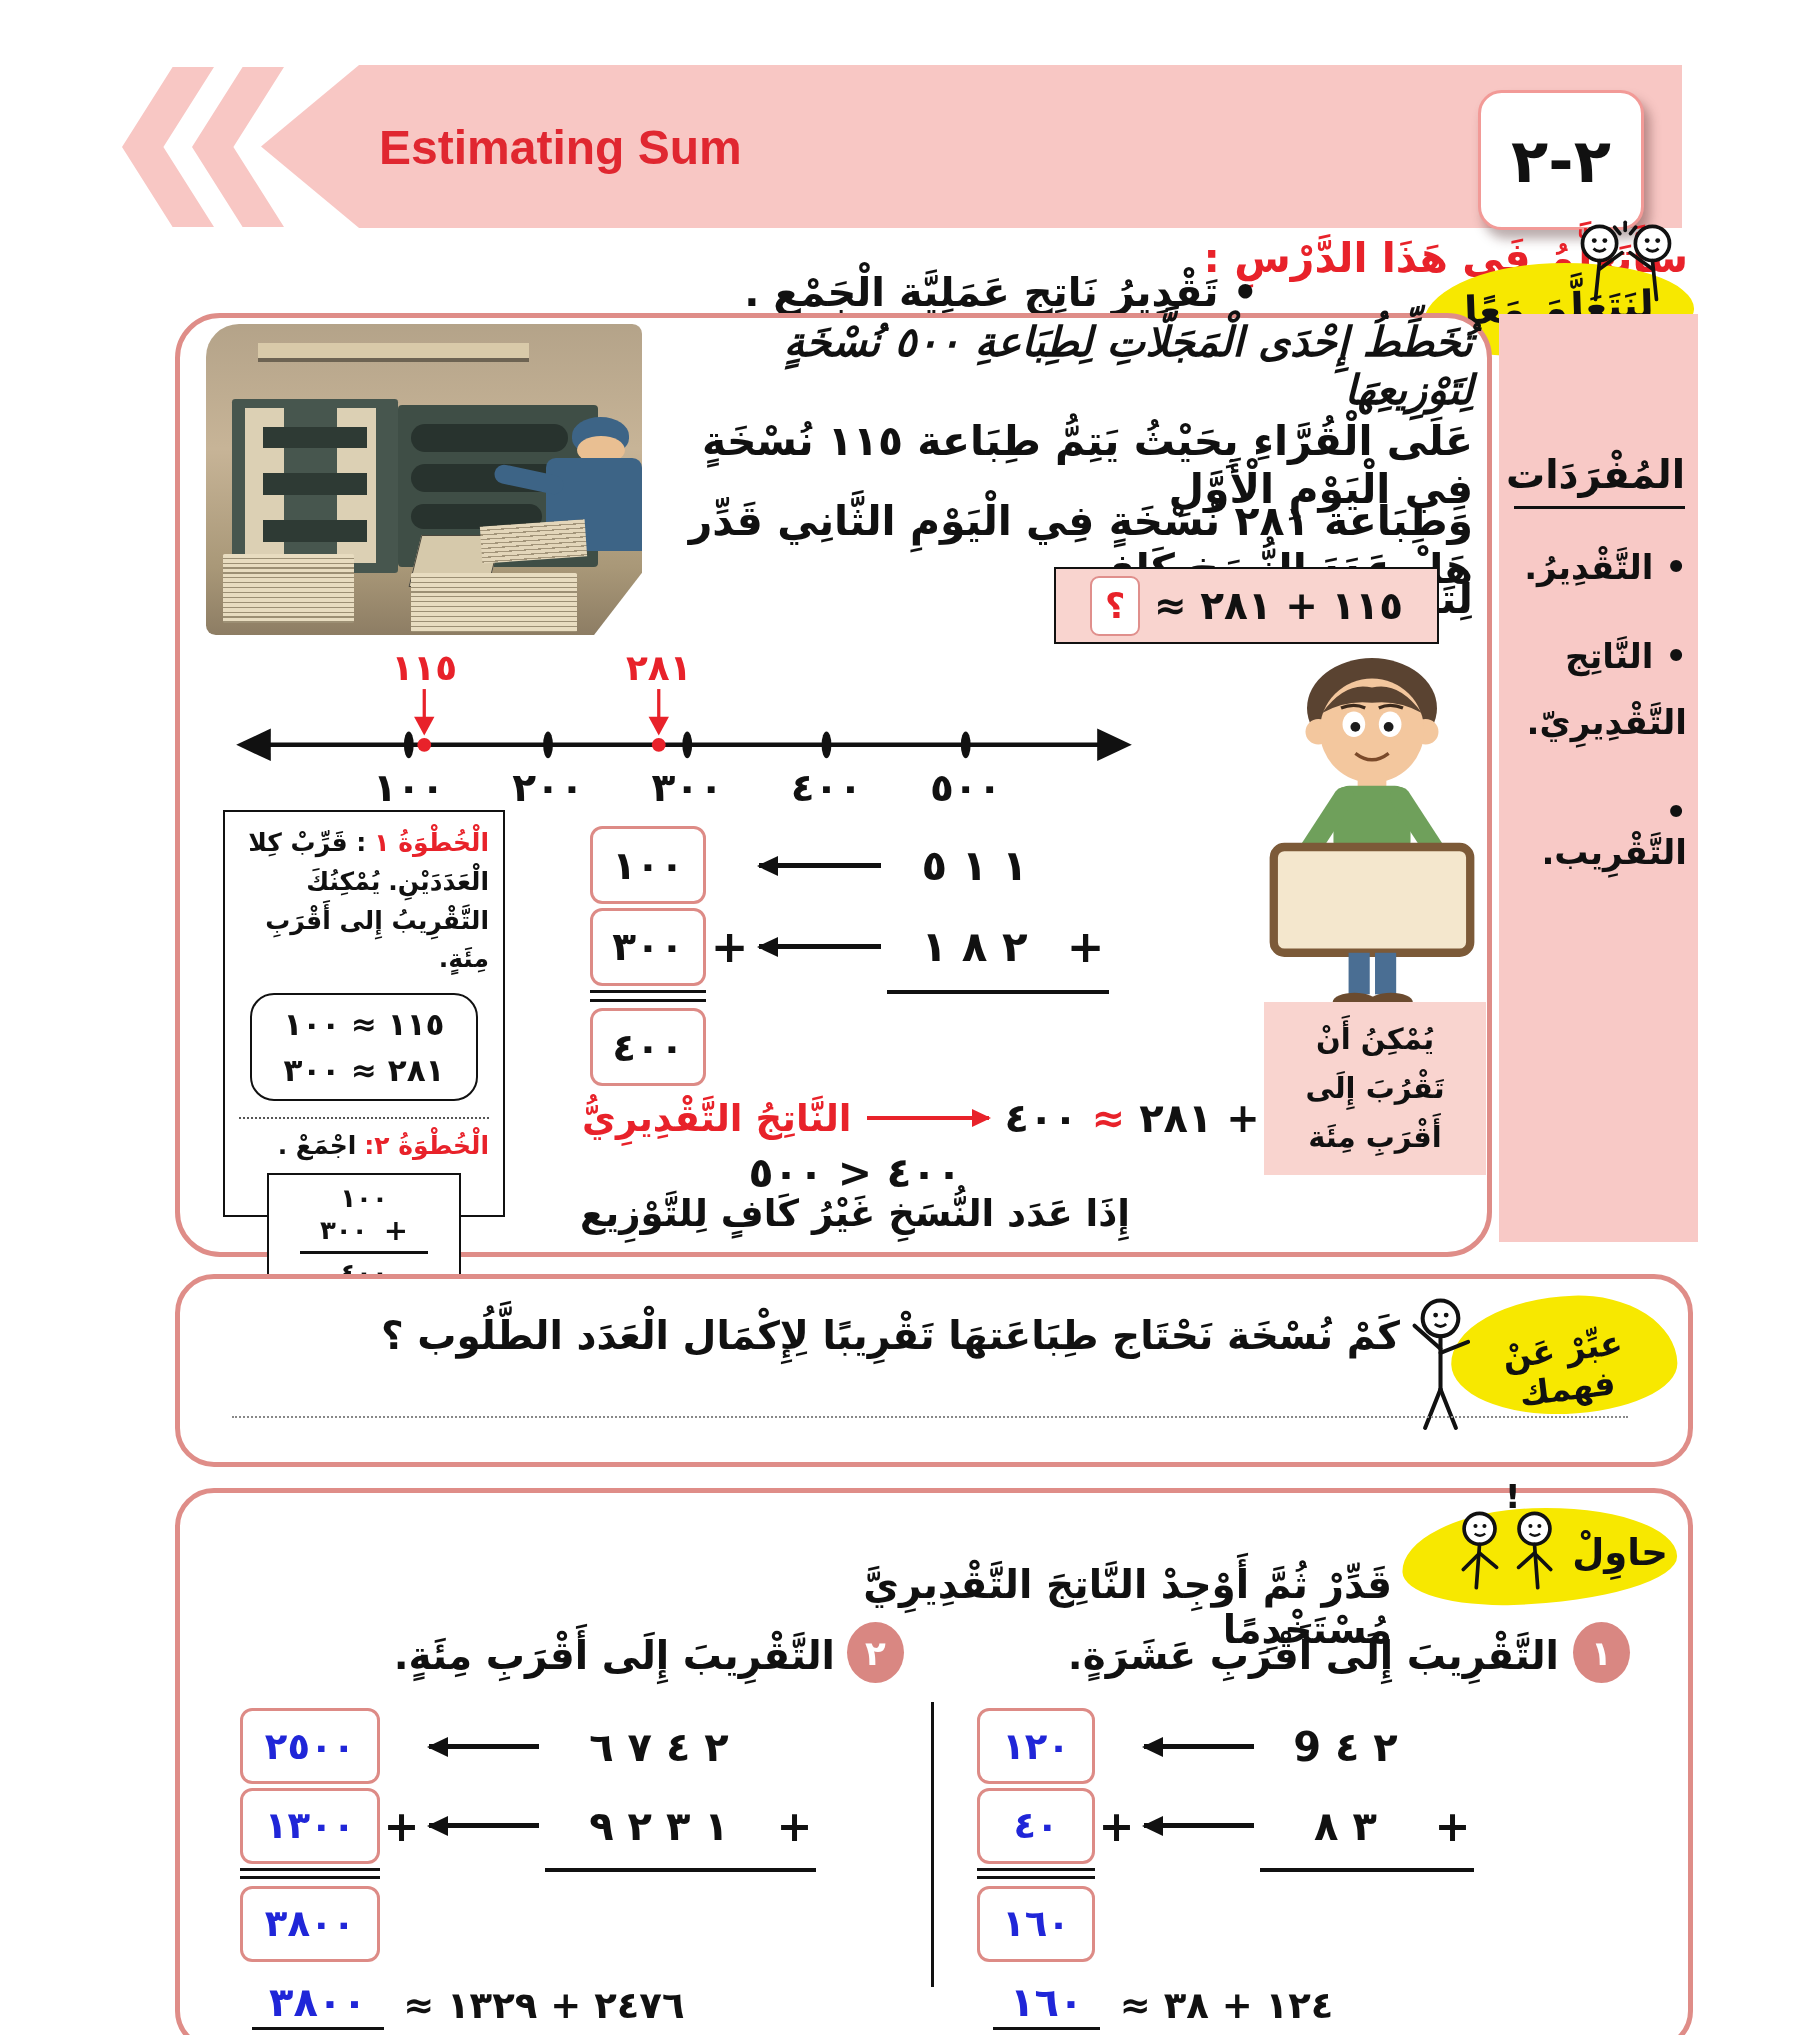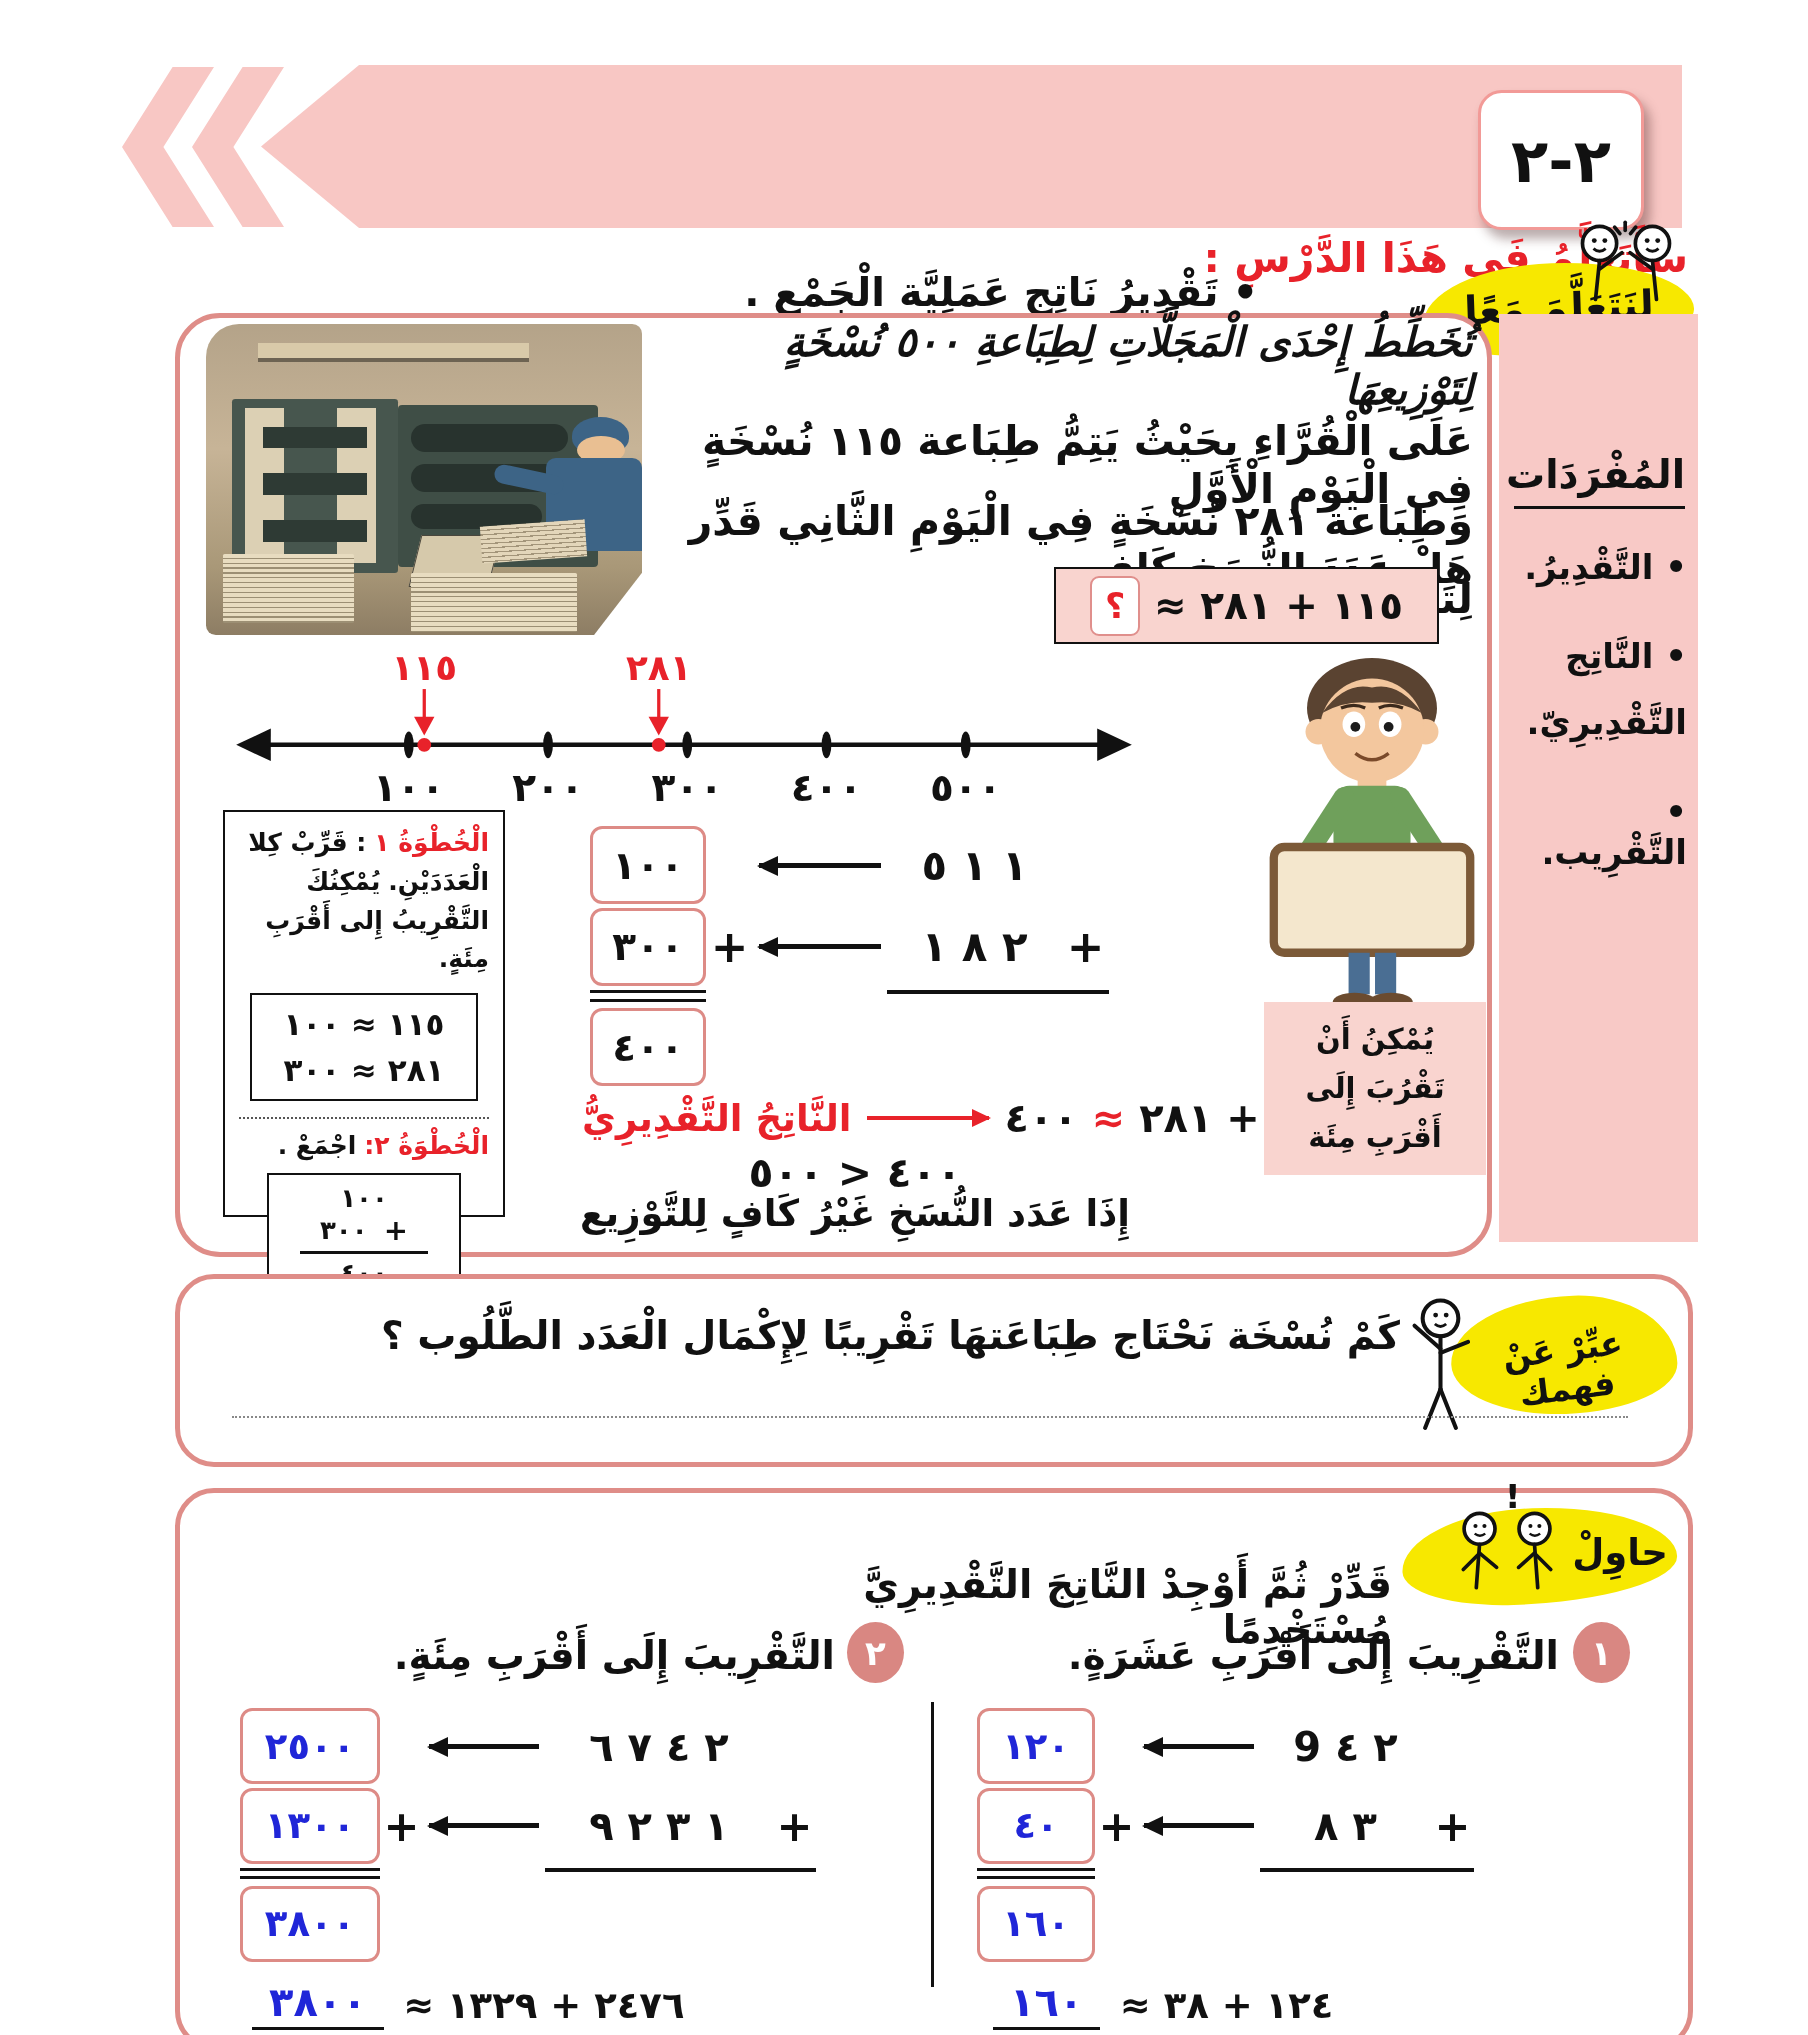--- a/index.html
+++ b/index.html
@@ -68,20 +68,21 @@
 
   <div class="abs chev" style="left:122px;top:67px;width:92px;height:160px;"></div>
   <div class="abs chev" style="left:192px;top:67px;width:92px;height:160px;"></div>
   <div class="abs banner-body" style="left:261px;top:65px;width:1421px;height:163px;"></div>
 
   <div class="abs lesson-box" style="left:1478px;top:90px;width:160px;height:134px;">
     <span class="b blk" style="font-size:61px;">٢-٢</span>
   </div>
 
 
+  <div class="abs b lat" style="left:379px;top:120px;font-size:48px;color:#e02730;">Estimating Sum</div>
 
   <div class="abs ar b red" style="left:1018px;top:234px;width:670px;font-size:41px;text-align:right;">سَأَتَعَلَّمُ فَى هَذَا الدَّرْسِ :</div>
   <div class="abs ar b blk" style="left:672px;top:269px;width:586px;font-size:40px;text-align:right;">• تَقْدِيرُ نَاتِج عَمَلِيَّة الْجَمْعِ .</div>
 
   <div class="blob" style="left:1423px;top:263px;width:271px;height:92px;"></div>
   <svg class="abs" style="left:1565px;top:218px;" width="122" height="98" viewBox="0 0 300 240">
     <g stroke="#111" stroke-width="9" fill="#fff" stroke-linecap="round">
       <circle cx="85" cy="62" r="42"></circle>
         <circle cx="215" cy="62" r="42"></circle>
       <line x1="85" y1="104" x2="75" y2="200"></line>
@@ -168,21 +169,21 @@
     <text x="1475" y="382" font-size="96" fill="#111" text-anchor="middle">٤٠٠</text>
     <text x="1817" y="382" font-size="96" fill="#111" text-anchor="middle">٥٠٠</text>
   </svg>
 
   <div class="stepbox ar" style="left:223px;top:810px;width:282px;height:407px;padding:12.2px 14px;box-sizing:border-box;text-align:right;">
     <div style="font-size:25px;line-height:1.55;">
       <span class="b red">الْخُطْوَةُ ١</span>
       <span class="b blk">: قَرِّبْ كِلا الْعَدَدَيْنِ.</span>
       <span class="b blk">يُمْكِنُكَ التَّقْرِيبُ إِلى أَقْرَبِ مِئَةٍ.</span>
     </div>
-    <div class="innerbox" style="margin:14px auto 0;width:216px;padding:10.6px 4.1px;text-align:center;">
+    <div class="innerbox" style="margin:14px auto 0;width:216px;padding:10.6px 4.1px;text-align:center;border-radius:24px;">
       <div class="b blk ltr" style="font-size:31px;">١٠٠ ≈ ١١٥</div>
       <div class="b blk ltr" style="font-size:31px;margin-top:10.6px;">٣٠٠ ≈ ٢٨١</div>
     </div>
     <div class="dotted" style="margin:16.3px 0 12.2px;"></div>
     <div style="font-size:25px;">
       <span class="b red">الْخُطْوَةُ ٢:</span>
       <span class="b blk">اجْمَعْ .</span>
     </div>
     <div class="innerbox" style="margin:12.2px auto 0;width:171px;padding:8.1px 9.8px;direction:ltr;">
       <div class="b blk" style="font-size:26px;letter-spacing:6.5px;text-align:center;">١٠٠</div>

